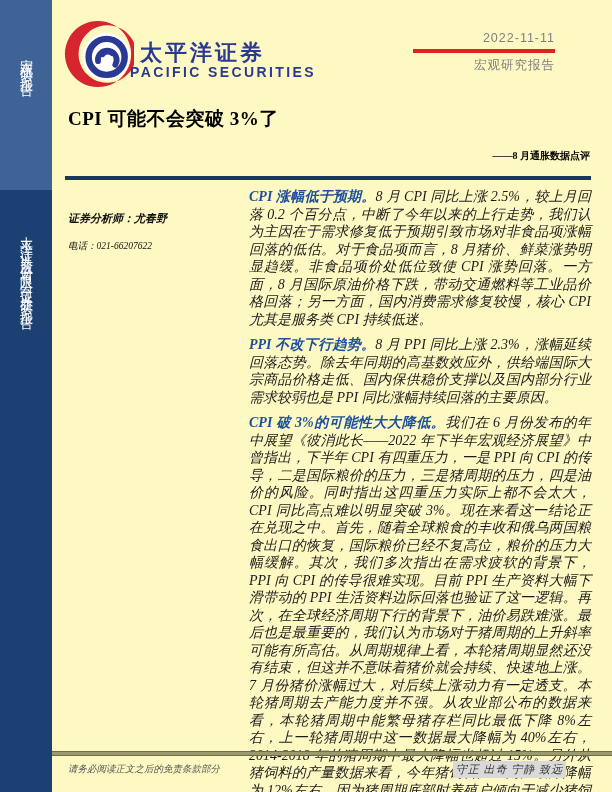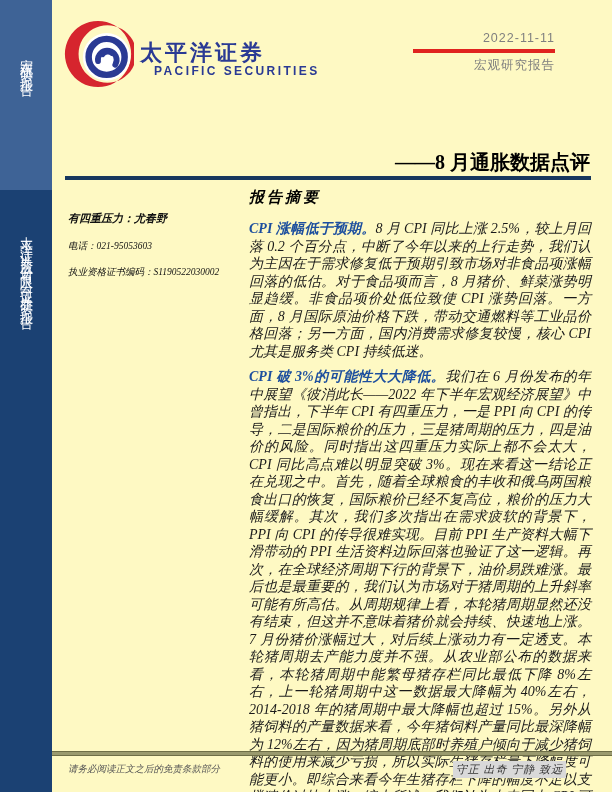--- a/index.html
+++ b/index.html
@@ -42,43 +42,43 @@
 
   
   .logo-svg { position: absolute; left: 62px; top: 16px; width: 72px; height: 76px; }
   .brand-cn {
     position: absolute; left: 140px; top: 38px;
     color: #2a3a94; font-size: 22px; font-weight: bold;
     letter-spacing: 3px;
     font-family: "Liberation Sans", "DejaVu Sans", sans-serif;
   }
   .brand-en {
-    position: absolute; left: 154px; top: 64px;
-    color: #2a3a94; font-size: 12px; font-weight: bold;
+    position: absolute; left: 130px; top: 64px;
+    color: #2a3a94; font-size: 14px; font-weight: bold;
     letter-spacing: 2.4px;
     font-family: "Liberation Sans", "DejaVu Sans", sans-serif;
   }
   .header-right {
     position: absolute; right: 57px; top: 31px;
     text-align: right;
     font-family: "Liberation Sans", "DejaVu Sans", sans-serif;
   }
   .header-date { color: #7f7f7f; font-size: 12.5px; letter-spacing: 1px; }
   .header-redline { width: 142px; height: 3.5px; background: #e0231f; margin: 4px 0 4px auto; }
   .header-reporttype { color: #7f7f7f; font-size: 12.5px; letter-spacing: 1px; }
 
   
   .doc-title {
     position: absolute; left: 68px; top: 106px;
     font-size: 19px; font-weight: bold; color: #000;
     letter-spacing: 0.5px;
   }
   .doc-subtitle {
     position: absolute; right: 22px; top: 149px;
-    font-size: 20px; font-weight: bold; color: #000;
+    font-size: 10px; font-weight: bold; color: #000;
   }
   .navy-rule {
     position: absolute; left: 65px; top: 176px;
     width: 526px; height: 4px; background: #17375e;
   }
 
   
   .analyst {
     position: absolute; left: 68px; top: 211px; width: 175px;
     font-style: italic; color: #111;
@@ -140,32 +140,32 @@
   </svg>
   <div class="brand-cn">太平洋证券</div>
   <div class="brand-en">PACIFIC SECURITIES</div>
 
   <div class="header-right">
     <div class="header-date">2022-11-11</div>
     <div class="header-redline"></div>
     <div class="header-reporttype">宏观研究报告</div>
   </div>
 
+  <div class="doc-title">CPI 可能不会突破 3%了</div>
   <div class="doc-subtitle">——8 月通胀数据点评</div>
   <div class="navy-rule"></div>
 
   <div class="analyst">
-    <div class="row first">有四重压力：尤春野</div>
-    <div class="row">电话：021-95053603</div>
-    <div class="row">执业资格证书编码：S1190522030002</div>
+    <div class="row first">证券分析师：尤春野</div>
+    <div class="row">电话：021-66207622</div>
   </div>
 
   <div class="summary">
-    <div class="summary-heading">报告摘要</div>
     <p><span class="lead">CPI 涨幅低于预期。</span><span>8 月 CPI 同比上涨 2.5%，较上月回落 0.2 个百分点，中断了今年以来的上行走势，我们认为主因在于需求修复低于预期引致市场对非食品项涨幅回落的低估。对于食品项而言，8 月猪价、鲜菜涨势明显趋缓。非食品项价处低位致使 CPI 涨势回落。一方面，8 月国际原油价格下跌，带动交通燃料等工业品价格回落；另一方面，国内消费需求修复较慢，核心 CPI 尤其是服务类 CPI 持续低迷。</span></p>
+    <p><span class="lead">PPI 不改下行趋势。</span><span>8 月 PPI 同比上涨 2.3%，涨幅延续回落态势。除去年同期的高基数效应外，供给端国际大宗商品价格走低、国内保供稳价支撑以及国内部分行业需求较弱也是 PPI 同比涨幅持续回落的主要原因。</span></p>
     <p><span class="lead">CPI 破 3%的可能性大大降低。</span><span>我们在 6 月份发布的年中展望《彼消此长——2022 年下半年宏观经济展望》中曾指出，下半年 CPI 有四重压力，一是 PPI 向 CPI 的传导，二是国际粮价的压力，三是猪周期的压力，四是油价的风险。同时指出这四重压力实际上都不会太大，CPI 同比高点难以明显突破 3%。现在来看这一结论正在兑现之中。首先，随着全球粮食的丰收和俄乌两国粮食出口的恢复，国际粮价已经不复高位，粮价的压力大幅缓解。其次，我们多次指出在需求疲软的背景下，PPI 向 CPI 的传导很难实现。目前 PPI 生产资料大幅下滑带动的 PPI 生活资料边际回落也验证了这一逻辑。再次，在全球经济周期下行的背景下，油价易跌难涨。最后也是最重要的，我们认为市场对于猪周期的上升斜率可能有所高估。从周期规律上看，本轮猪周期显然还没有结束，但这并不意味着猪价就会持续、快速地上涨。7 月份猪价涨幅过大，对后续上涨动力有一定透支。本轮猪周期去产能力度并不强。从农业部公布的数据来看，本轮猪周期中能繁母猪存栏同比最低下降 8%左右，上一轮猪周期中这一数据最大降幅为 40%左右，2014-2018 年的猪周期中最大降幅也超过 15%。另外从猪饲料的产量数据来看，今年猪饲料产量同比最深降幅为 12%左右，因为猪周期底部时养殖户倾向于减少猪饲料的使用来减少亏损，所以实际生猪存栏量下降幅度可能更小。即综合来看今年生猪存栏下降的幅度不足以支撑猪价过快上涨。综上所述，我们认为未来国内 CPI 可能会比市场预计的低。9 月份有一定破 3%的风险，但现在来看这一概率也不算大。10 月份之后则由于基</span></p>
   </div>
 
   <div class="footer-rule"></div>
   <div class="footer-disclaimer">请务必阅读正文之后的免责条款部分</div>
   <div class="footer-motto">守正 出奇 宁静 致远</div>
 
 </div>
 
 </body></html>

